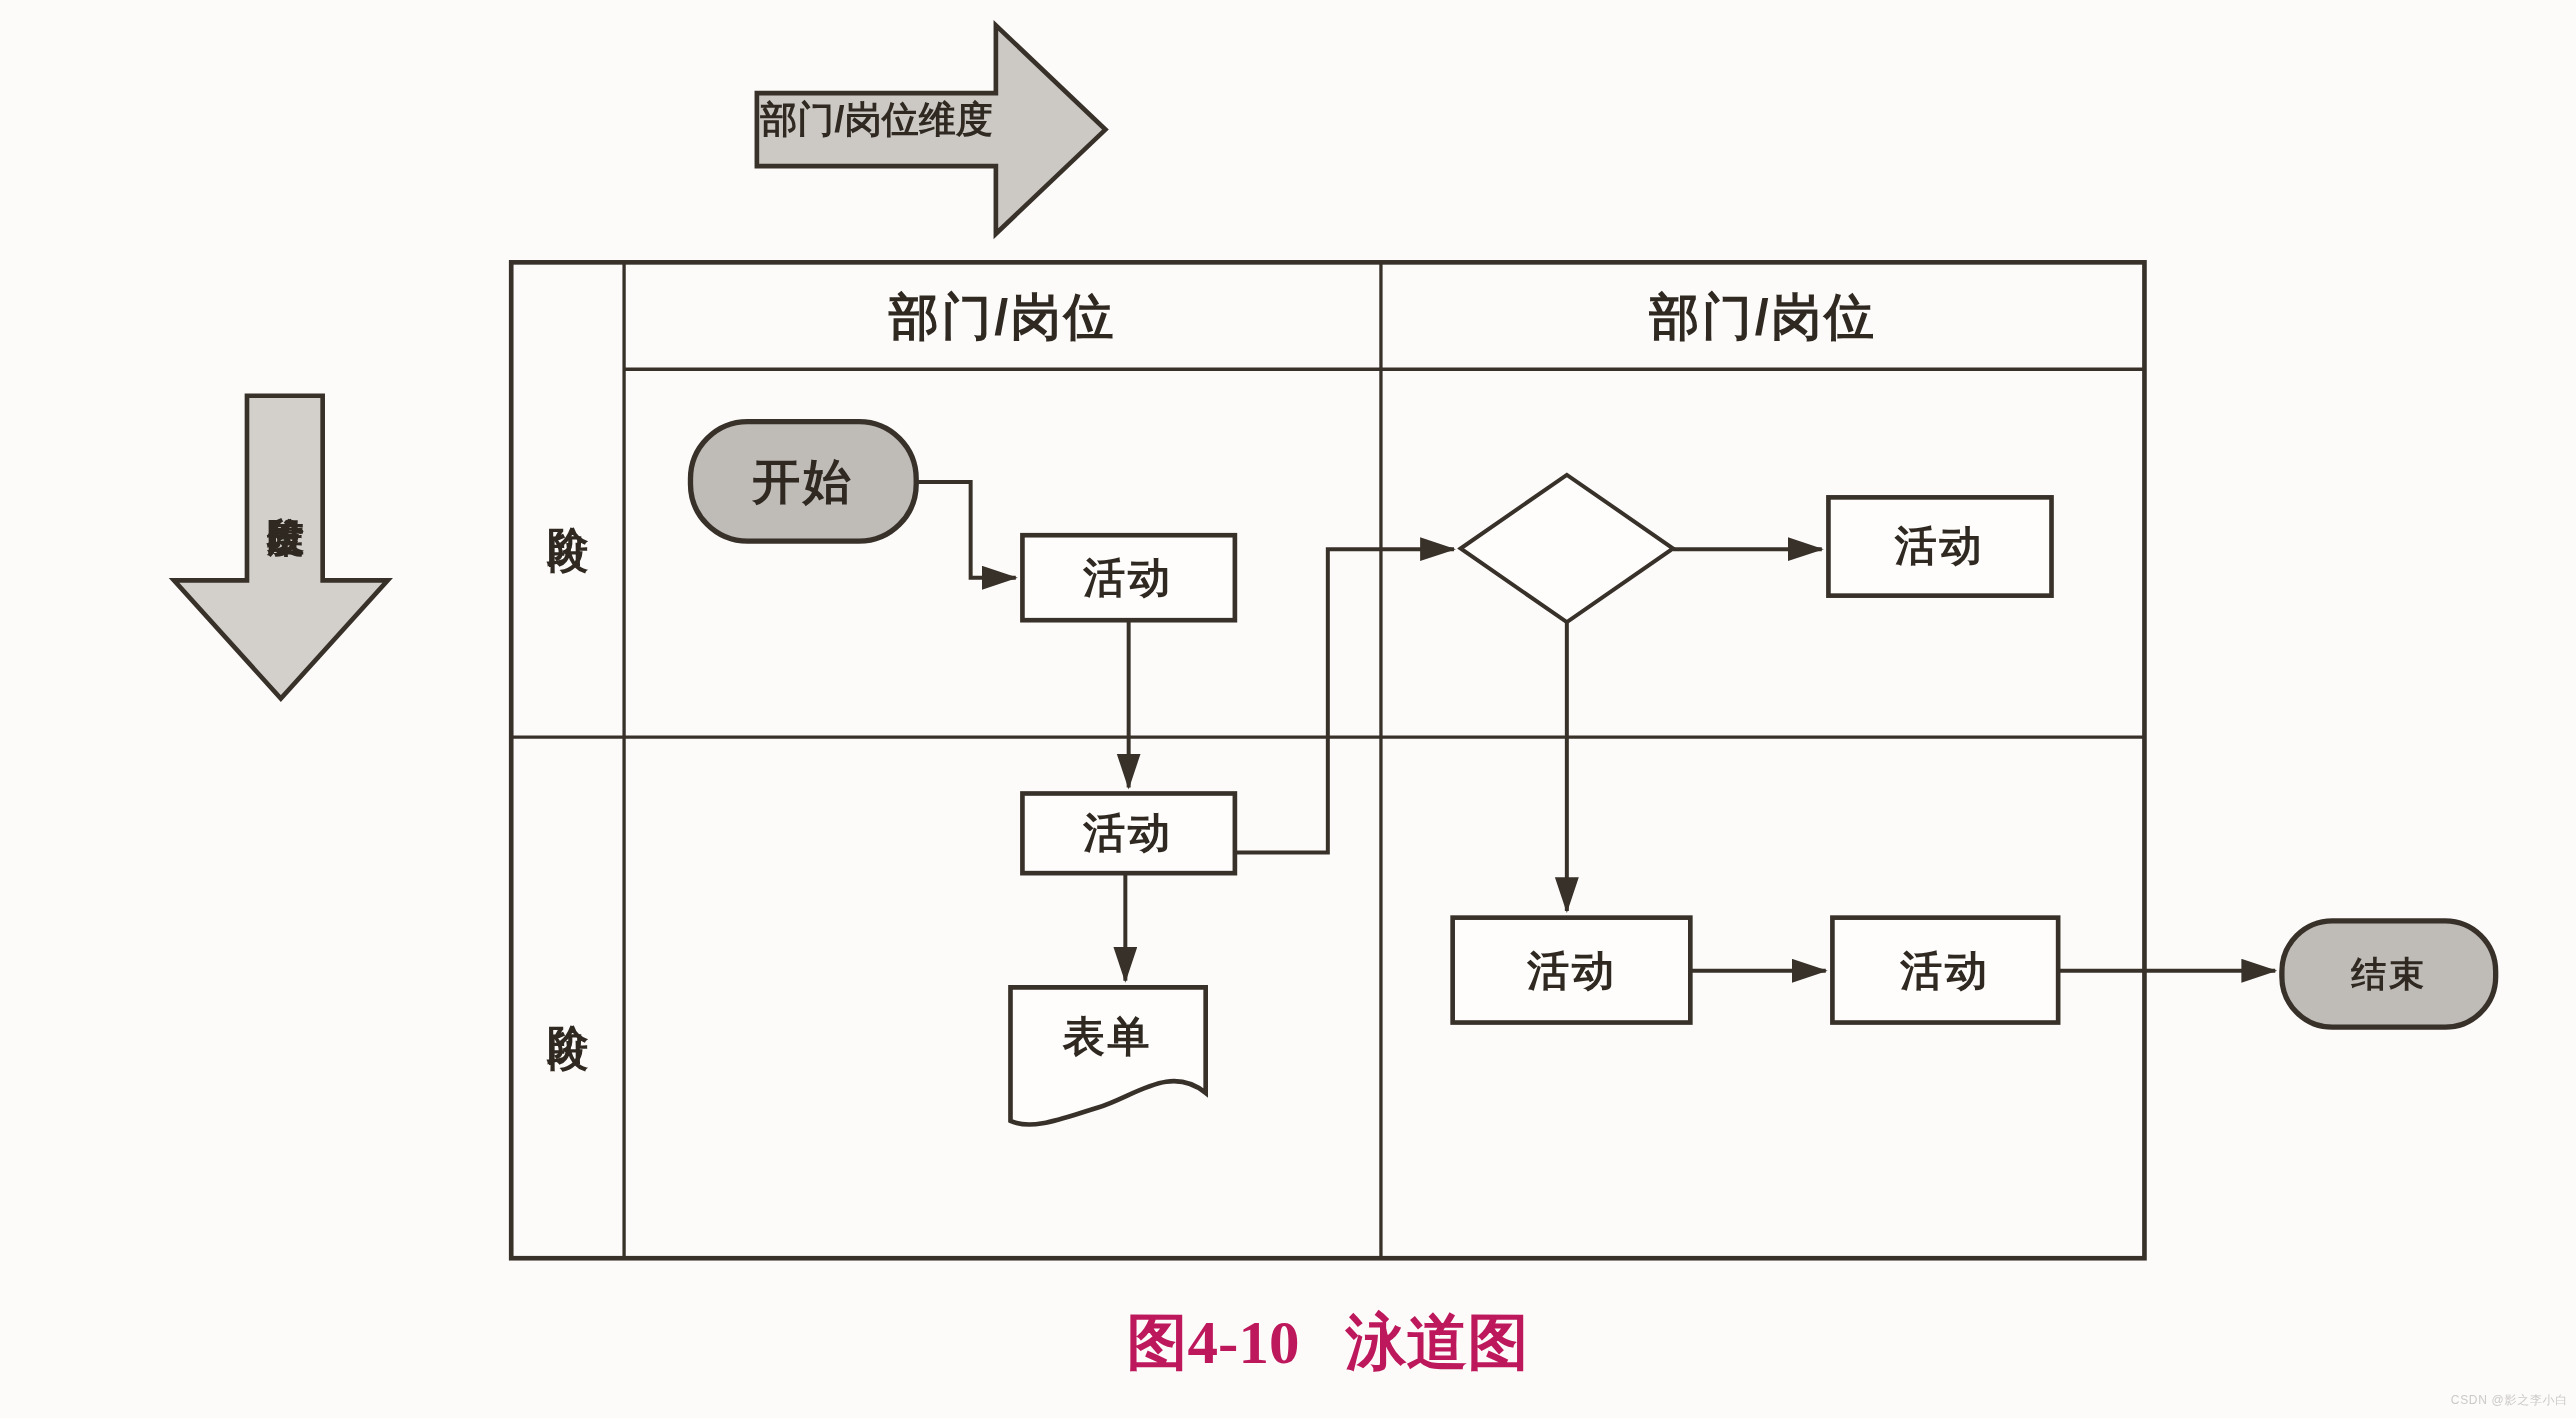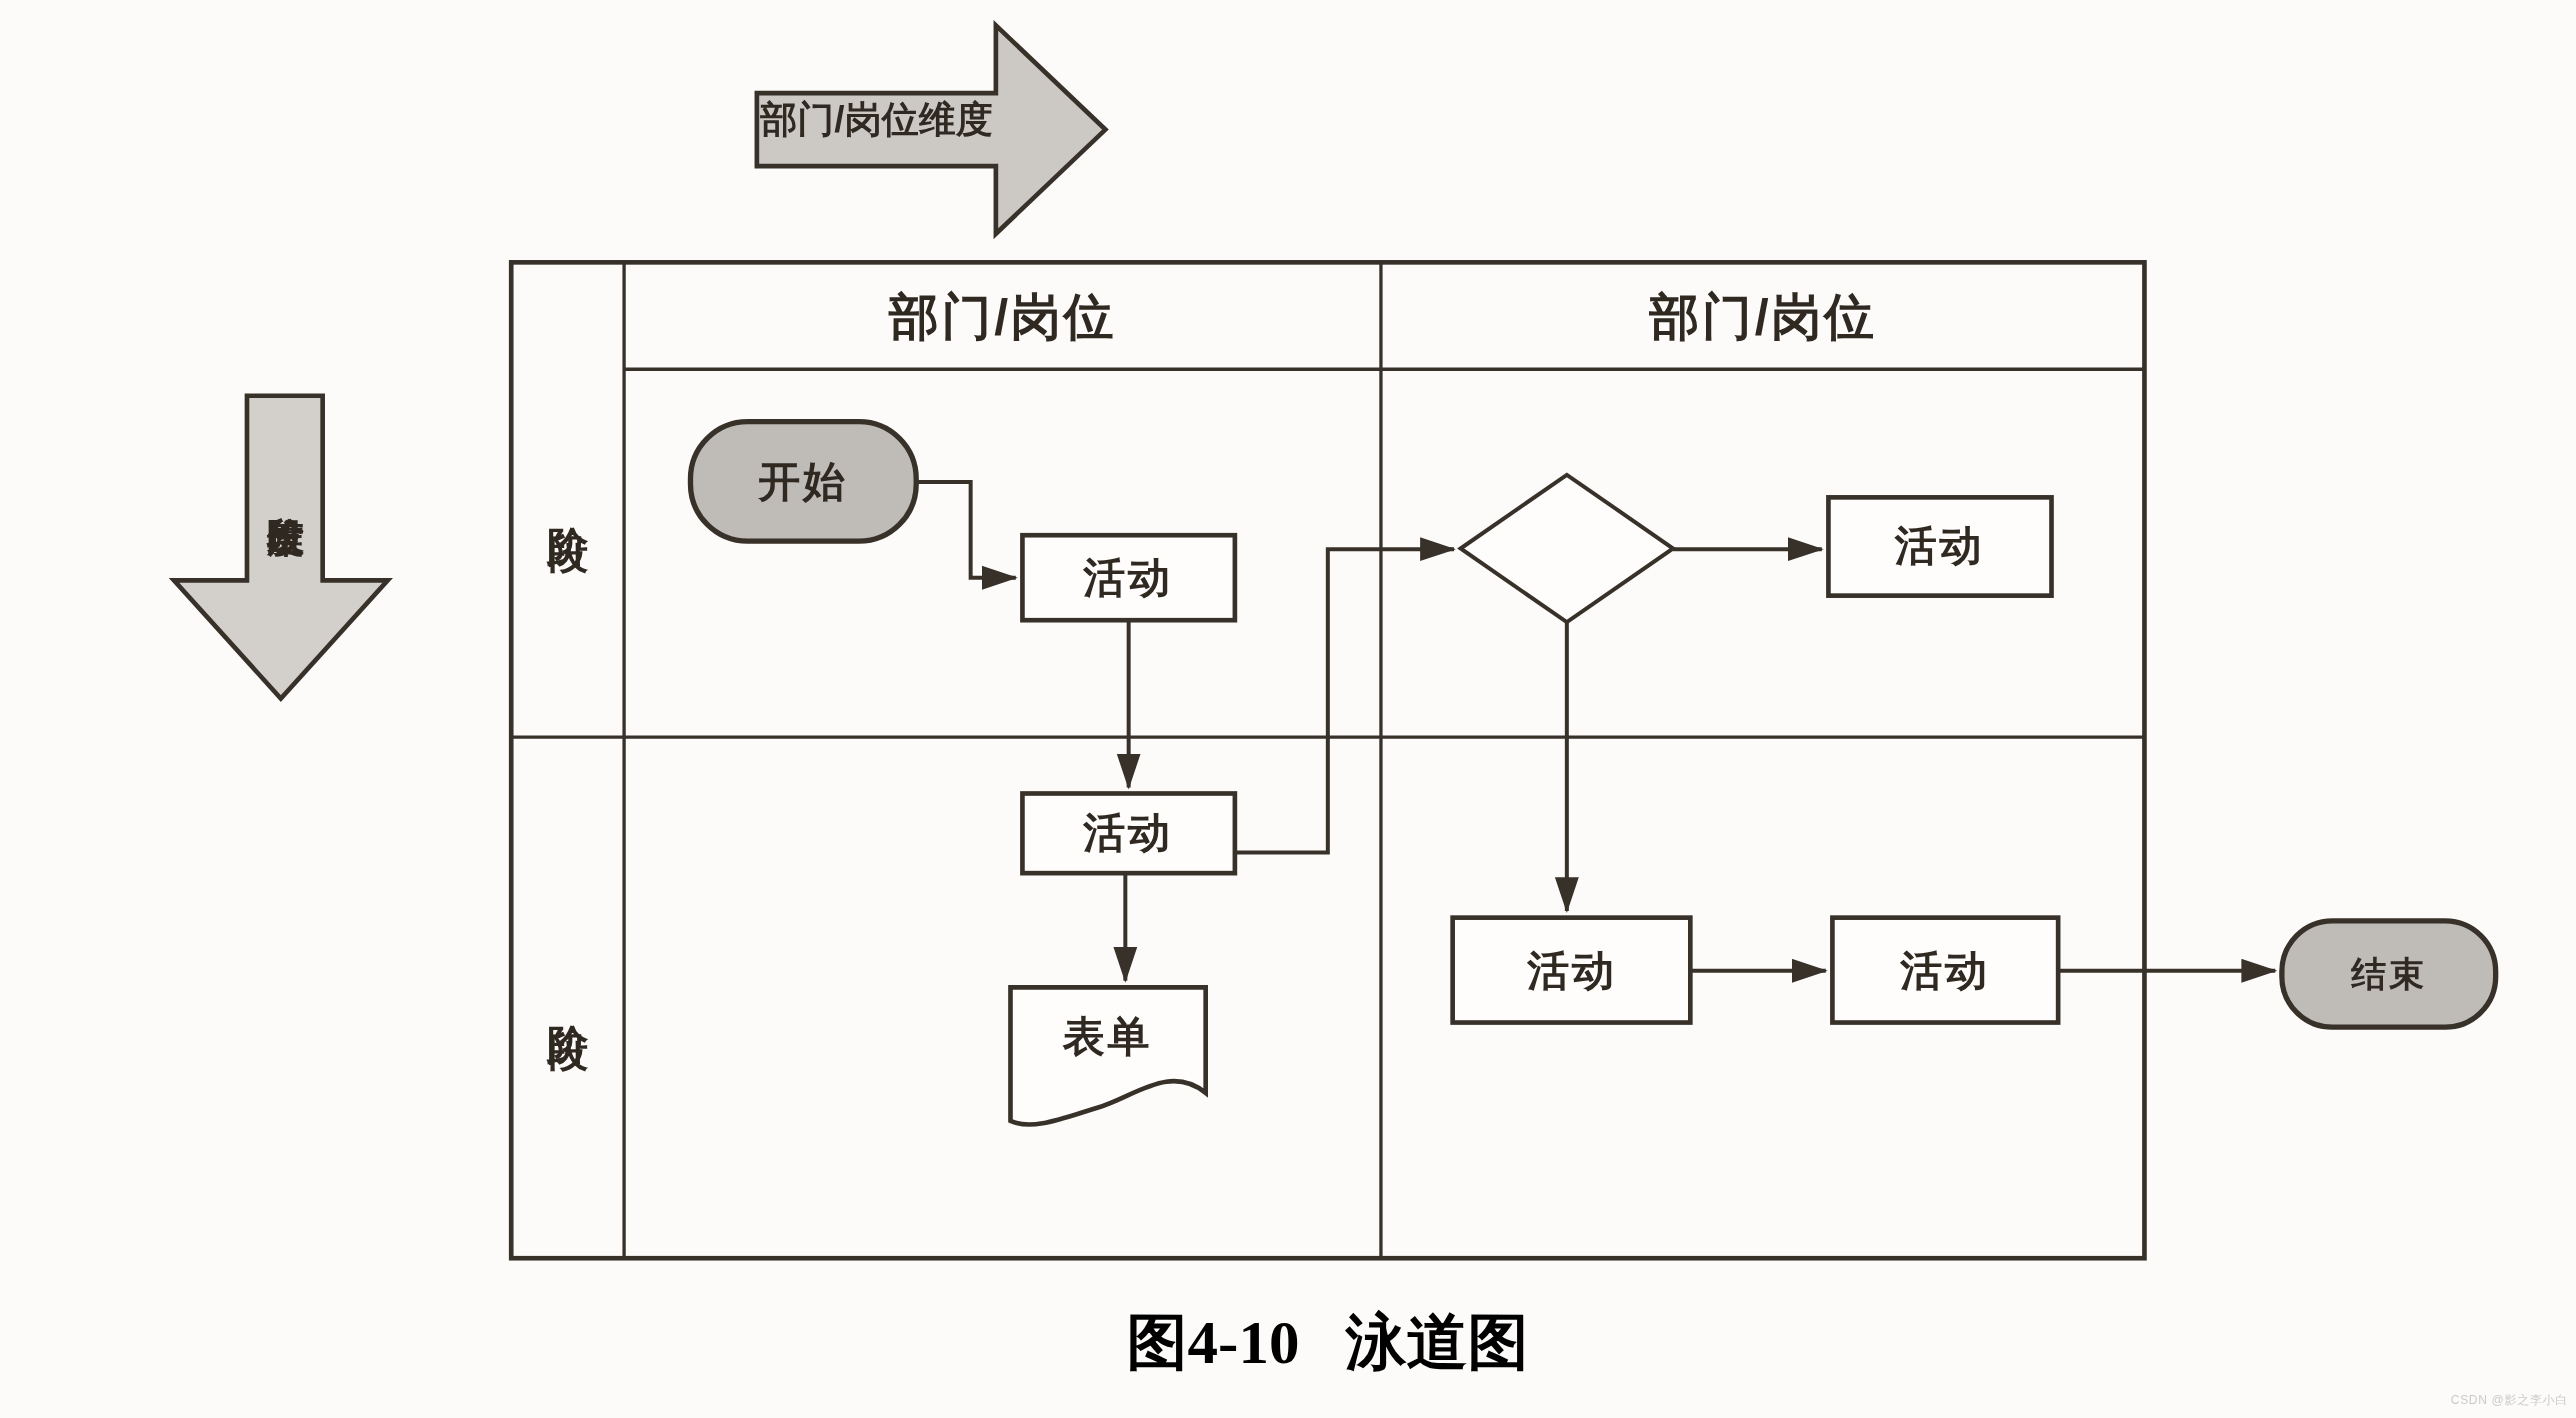--- a/index.html
+++ b/index.html
@@ -12,27 +12,27 @@
     position:absolute;display:flex;align-items:center;justify-content:center;
     text-align:center;line-height:1.08;white-space:nowrap;
   }
   .vert{
     writing-mode:vertical-rl;text-orientation:upright;letter-spacing:5.3px;
   }
   .dim-label{font-size:37px;font-weight:600;letter-spacing:0px;}
   .hdr{font-size:50px;font-weight:600;letter-spacing:2.7px;text-align:right;}
   .rowlbl{font-size:41px;font-weight:600;}
   .node-lbl{font-size:42px;font-weight:600;letter-spacing:2.7px;}
-  .start-lbl{font-size:42px;}
+  .start-lbl{font-size:48px;}
   .end-lbl{font-size:35px;}
   .caption{
     position:absolute;left:916px;top:1295px;width:823px;height:96px;
     display:flex;align-items:center;justify-content:center;gap:46px;
     font-family:"Liberation Serif","DejaVu Serif",serif;
-    font-size:61px;font-weight:700;color:#000000;
+    font-size:61px;font-weight:700;color:#be185d;
   }
   .watermark{
     position:absolute;right:8px;top:1392px;font-size:12px;font-weight:400;
     color:#cdc9c9;letter-spacing:0.7px;
   }
 </style>
 </head>
 <body>
 
 <div class="canvas">

